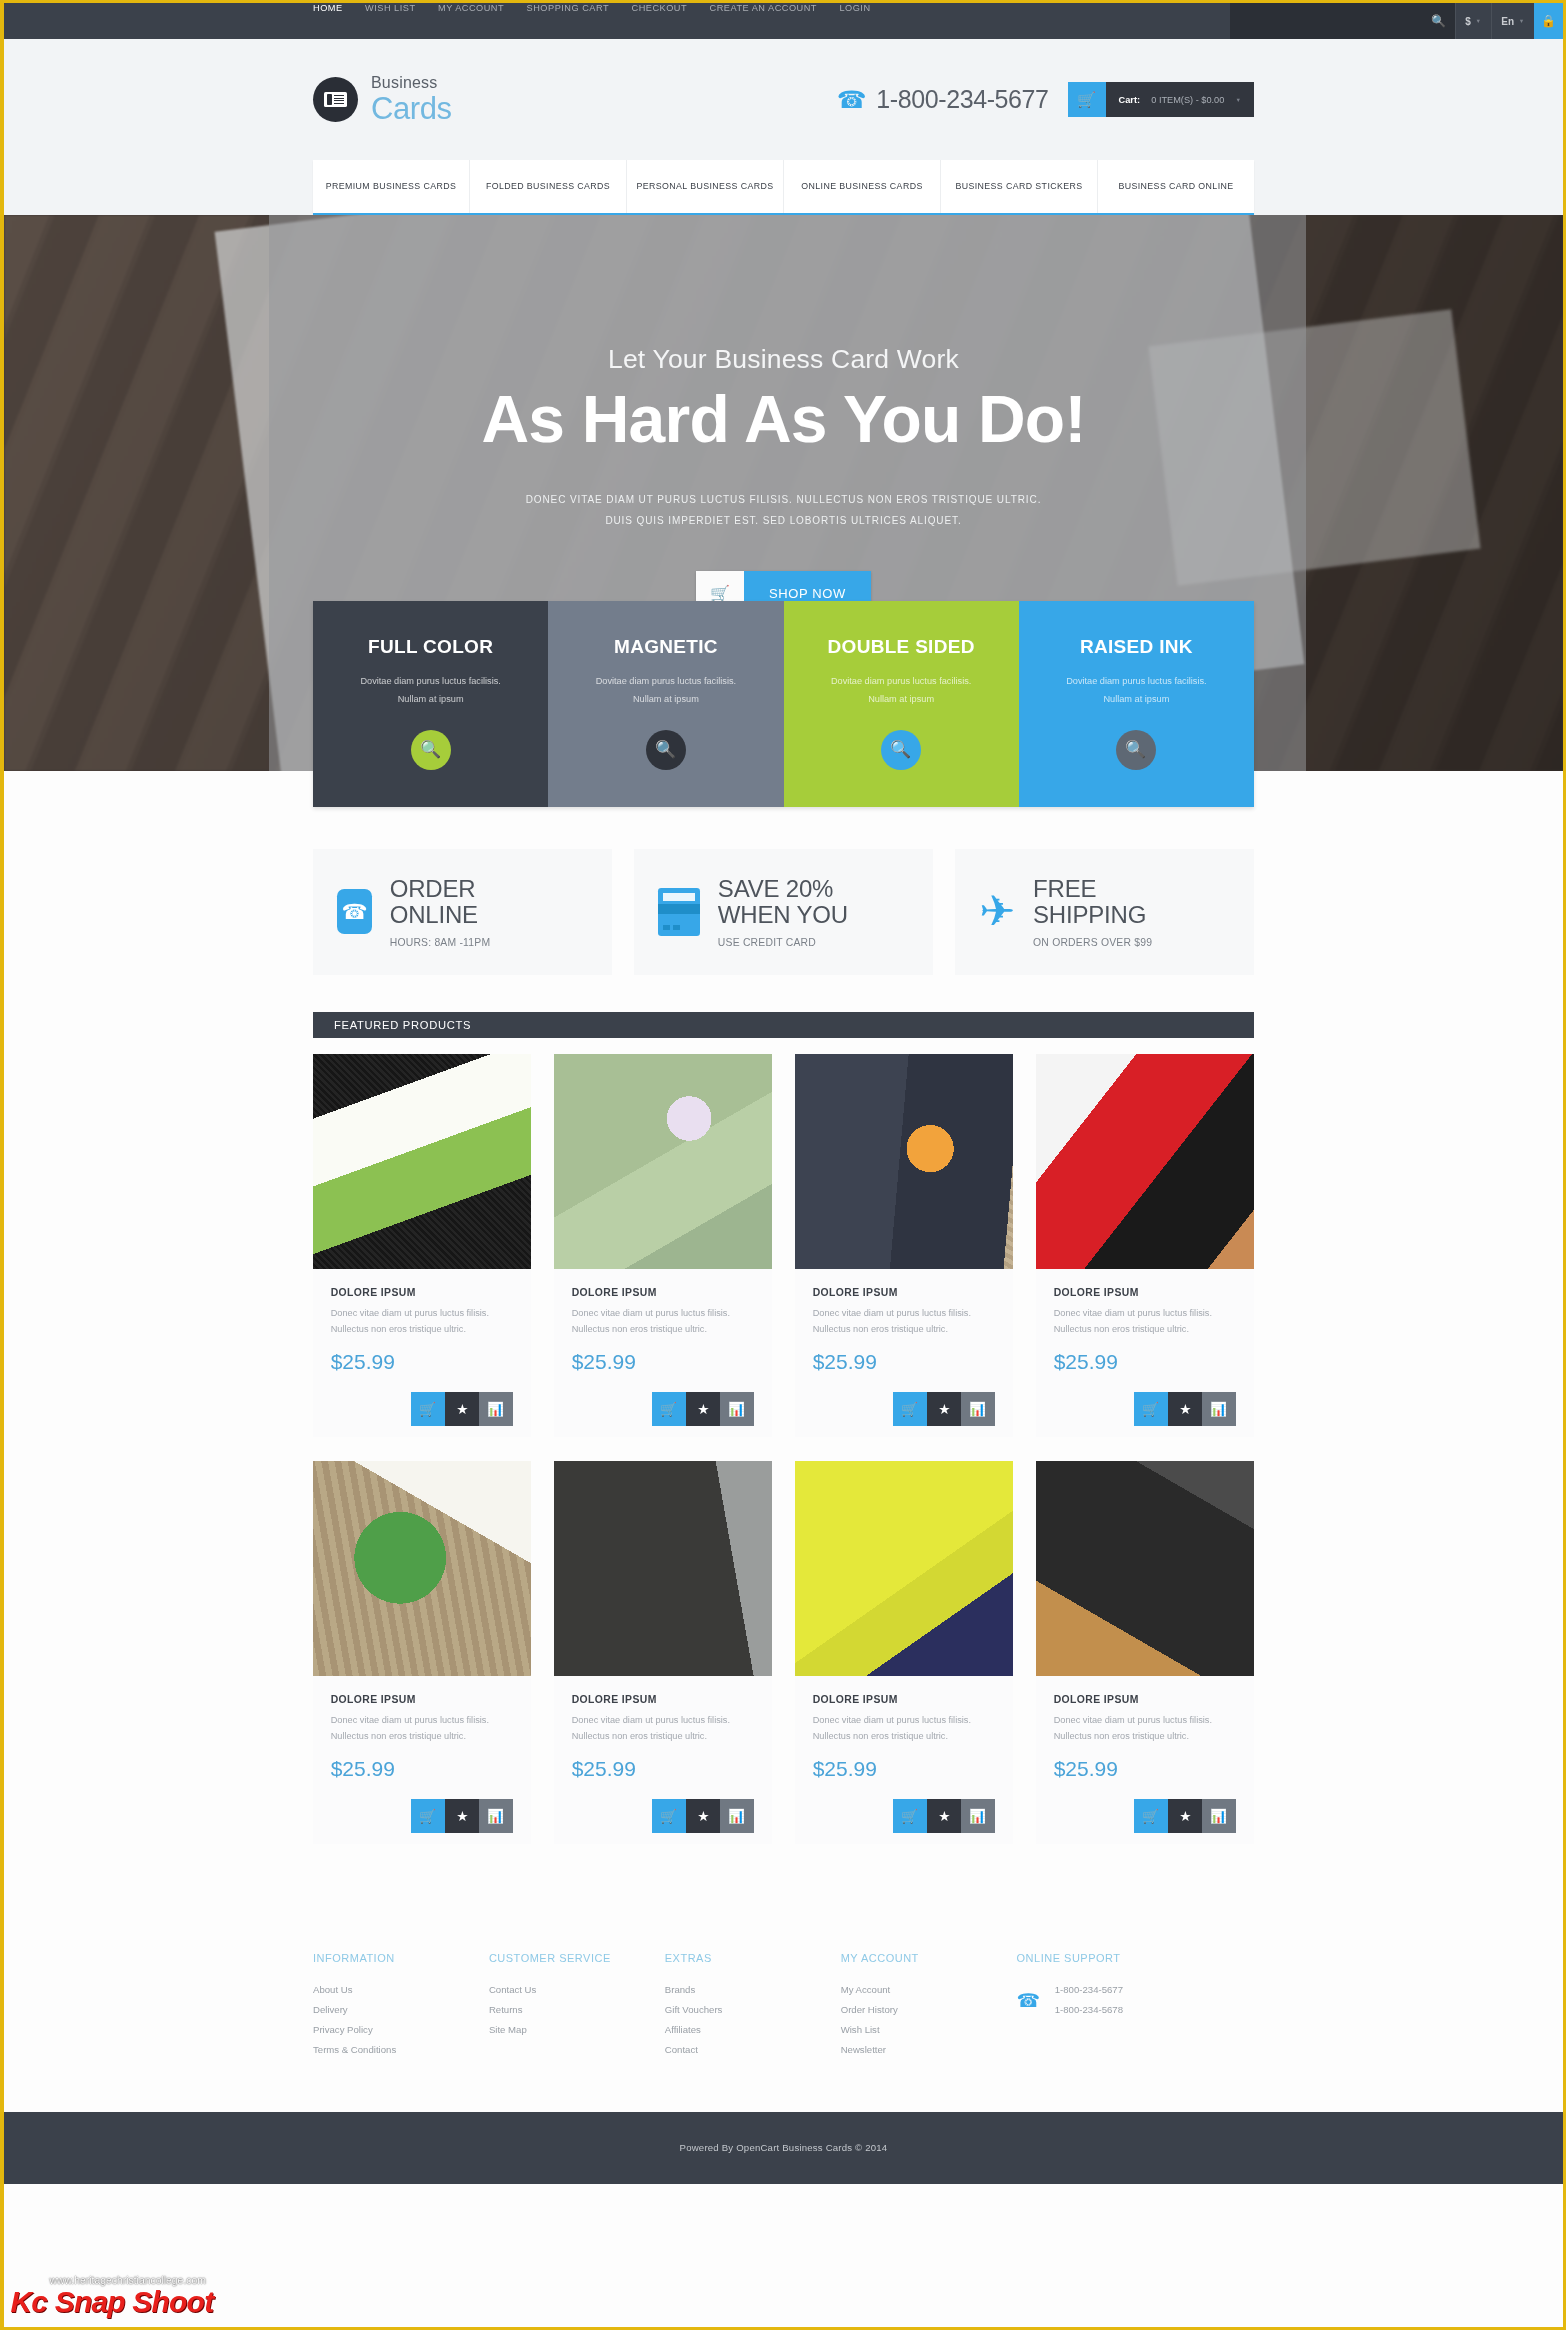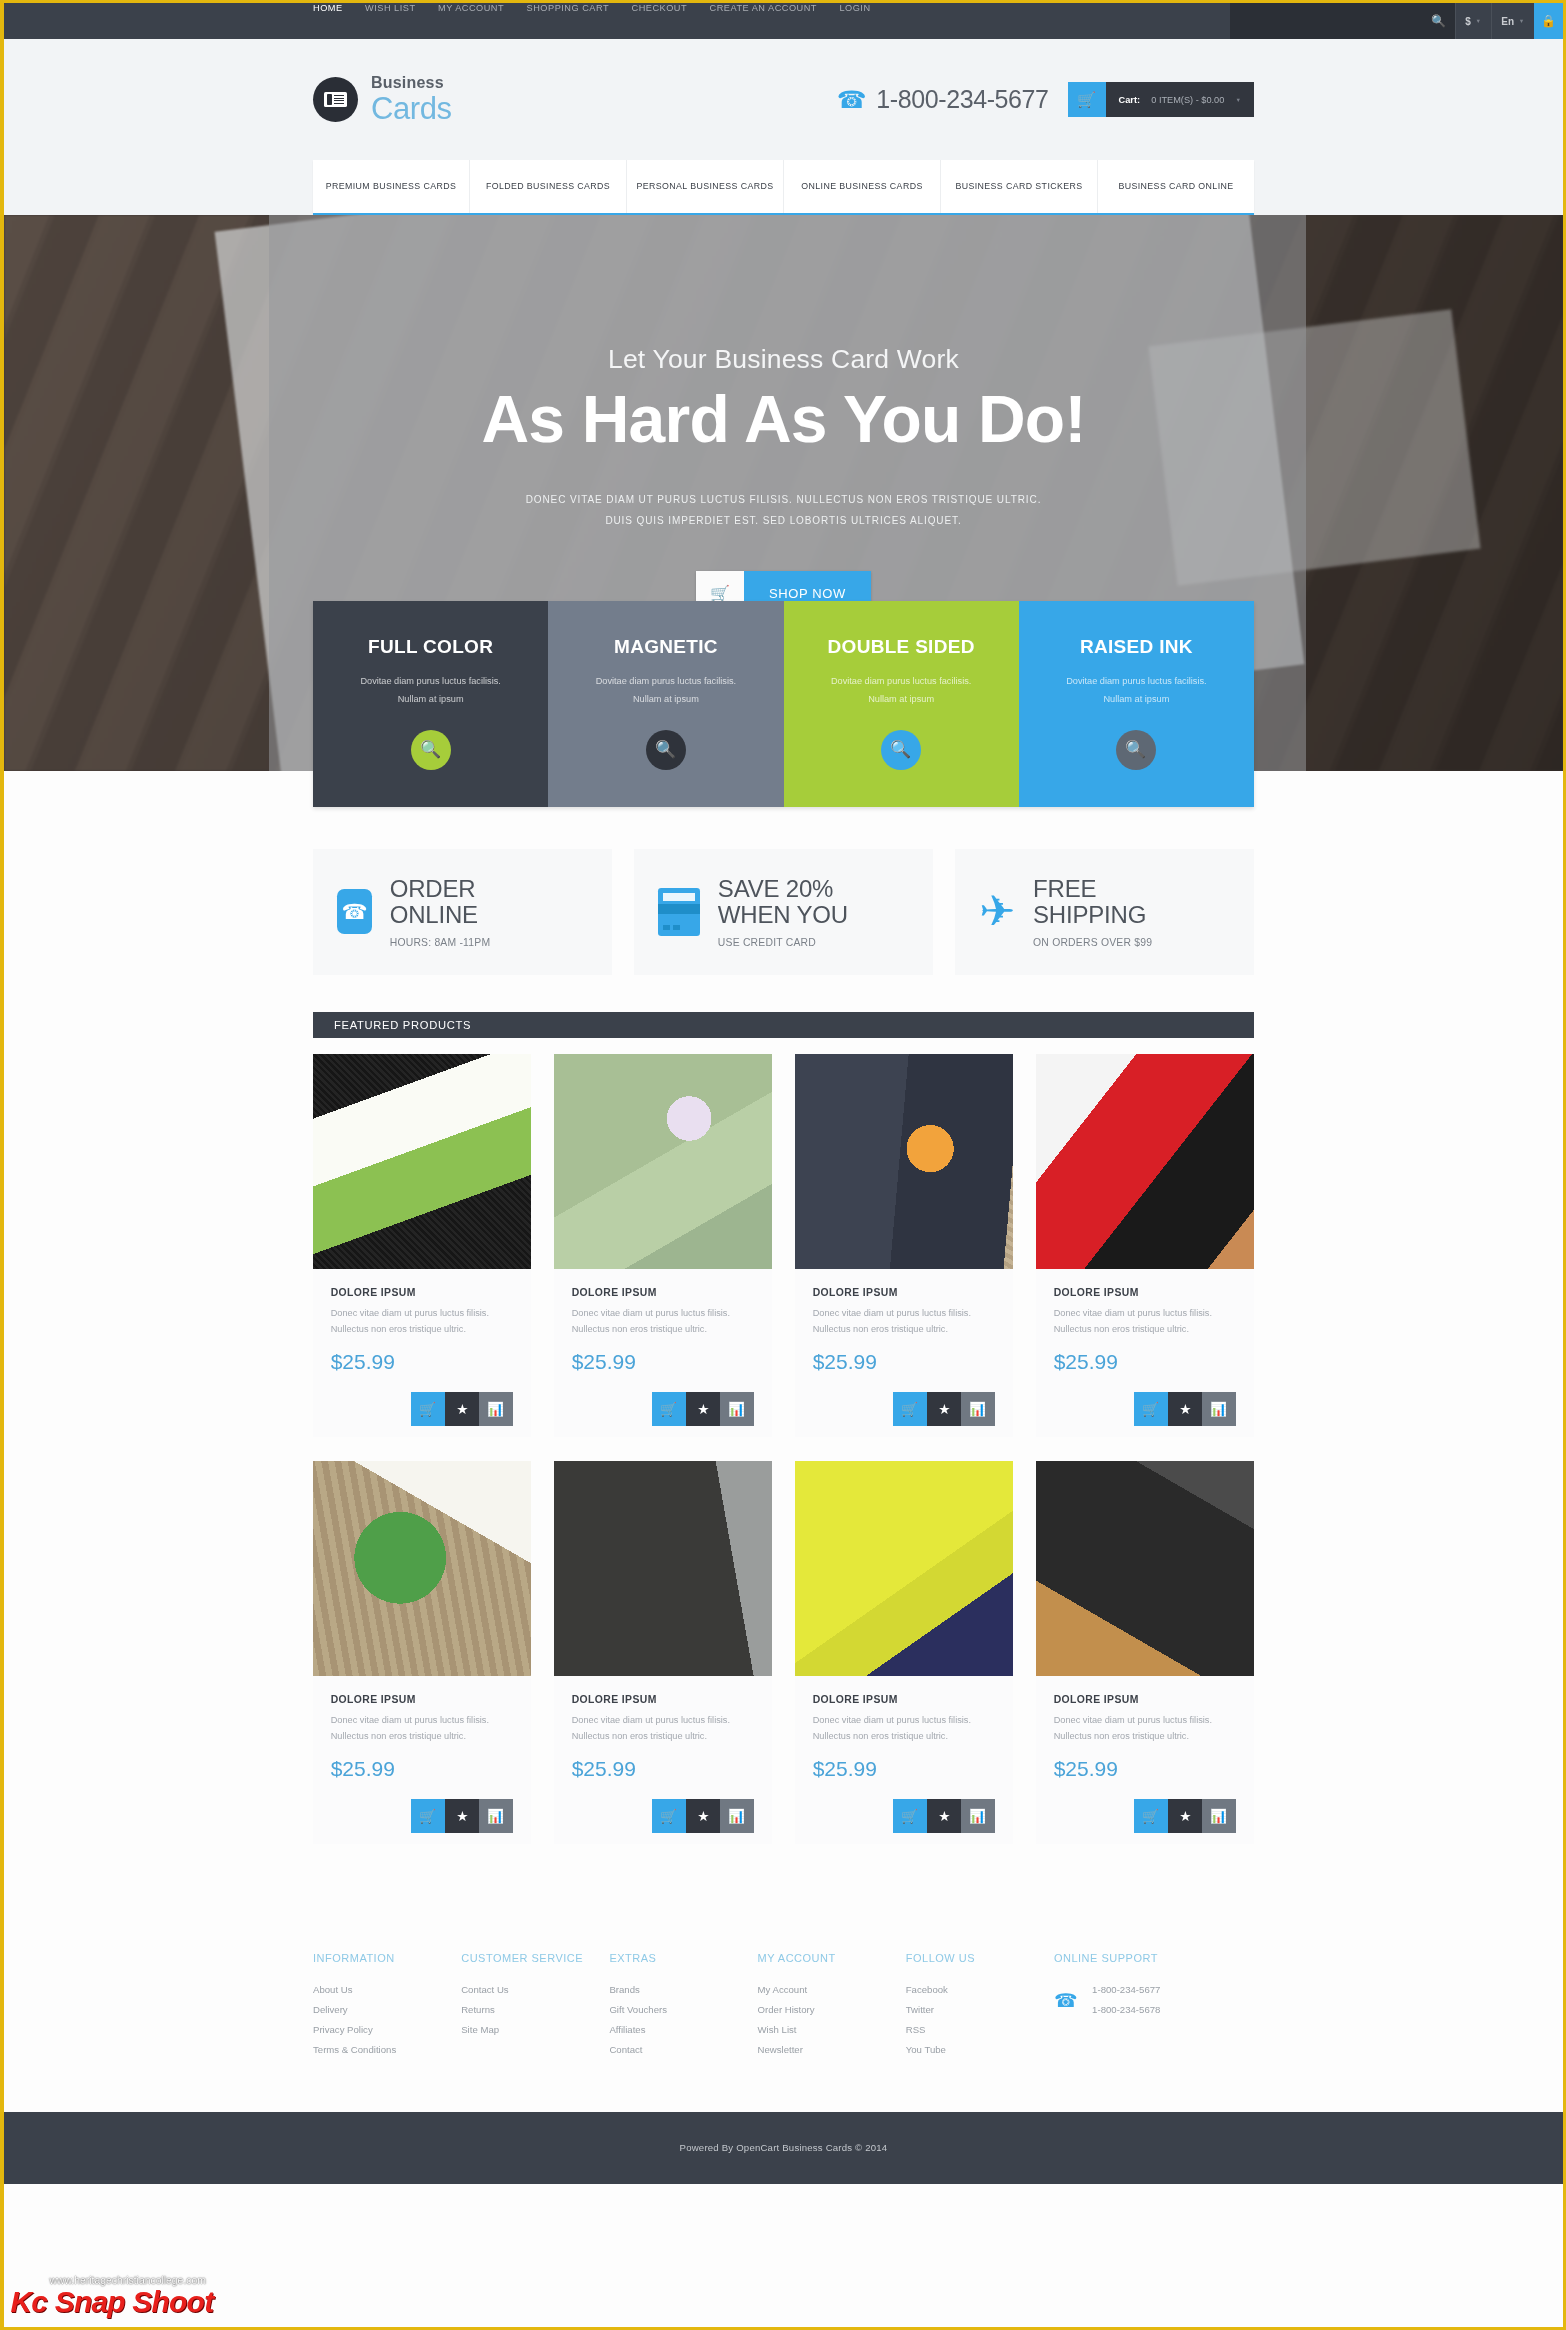--- a/index.html
+++ b/index.html
@@ -96,21 +96,21 @@
     display: flex; align-items: center; justify-content: center;
   }
   .card-icon {
     width: 22.5px; height: 15.3px; background: #fff; border-radius: 1.6px;
     display: flex; align-items: center; gap: 1.6px; padding: 2.4px;
   }
   .card-icon .ci-av { width: 5.6px; height: 10.4px; background: #2a2e36; border-radius: 0.8px; }
   .card-icon .ci-lines { display: flex; flex-direction: column; gap: 1.2px; flex: 1; }
   .card-icon .ci-lines i { display: block; height: 1.3px; background: #2a2e36; }
   .logo-text { line-height: 1; }
-  .logo-business { font-size: 16px; color: #5a6069; letter-spacing: 0.2px; font-weight: bold; }
+  .logo-business { font-size: 16px; color: #5a6069; letter-spacing: 0.2px; }
   .logo-cards { font-size: 31px; color: #72b8e0; font-weight: 300; margin-top: 1.6px; letter-spacing: -0.4px; }
 
   .header-right {
     margin-left: auto;
     margin-right: 309px;
     display: flex;
     align-items: center;
     gap: 19px;
   }
   .phone-block { display: flex; align-items: center; gap: 9.6px; }
@@ -731,27 +731,20 @@
     </div>
 
     <div class="fcol">
       <h4>MY ACCOUNT</h4>
       <a>My Account</a>
       <a>Order History</a>
       <a>Wish List</a>
       <a>Newsletter</a>
     </div>
 
-    <div class="fcol">
-      <h4>FOLLOW US</h4>
-      <a>Facebook</a>
-      <a>Twitter</a>
-      <a>RSS</a>
-      <a>You Tube</a>
-    </div>
 
     <div class="fcol support">
       <h4>ONLINE SUPPORT</h4>
       <div class="support-row">
         <span class="support-phone-icon">☎</span>
         <div class="support-nums">
           <div>1-800-234-5677</div>
           <div>1-800-234-5678</div>
         </div>
       </div>

